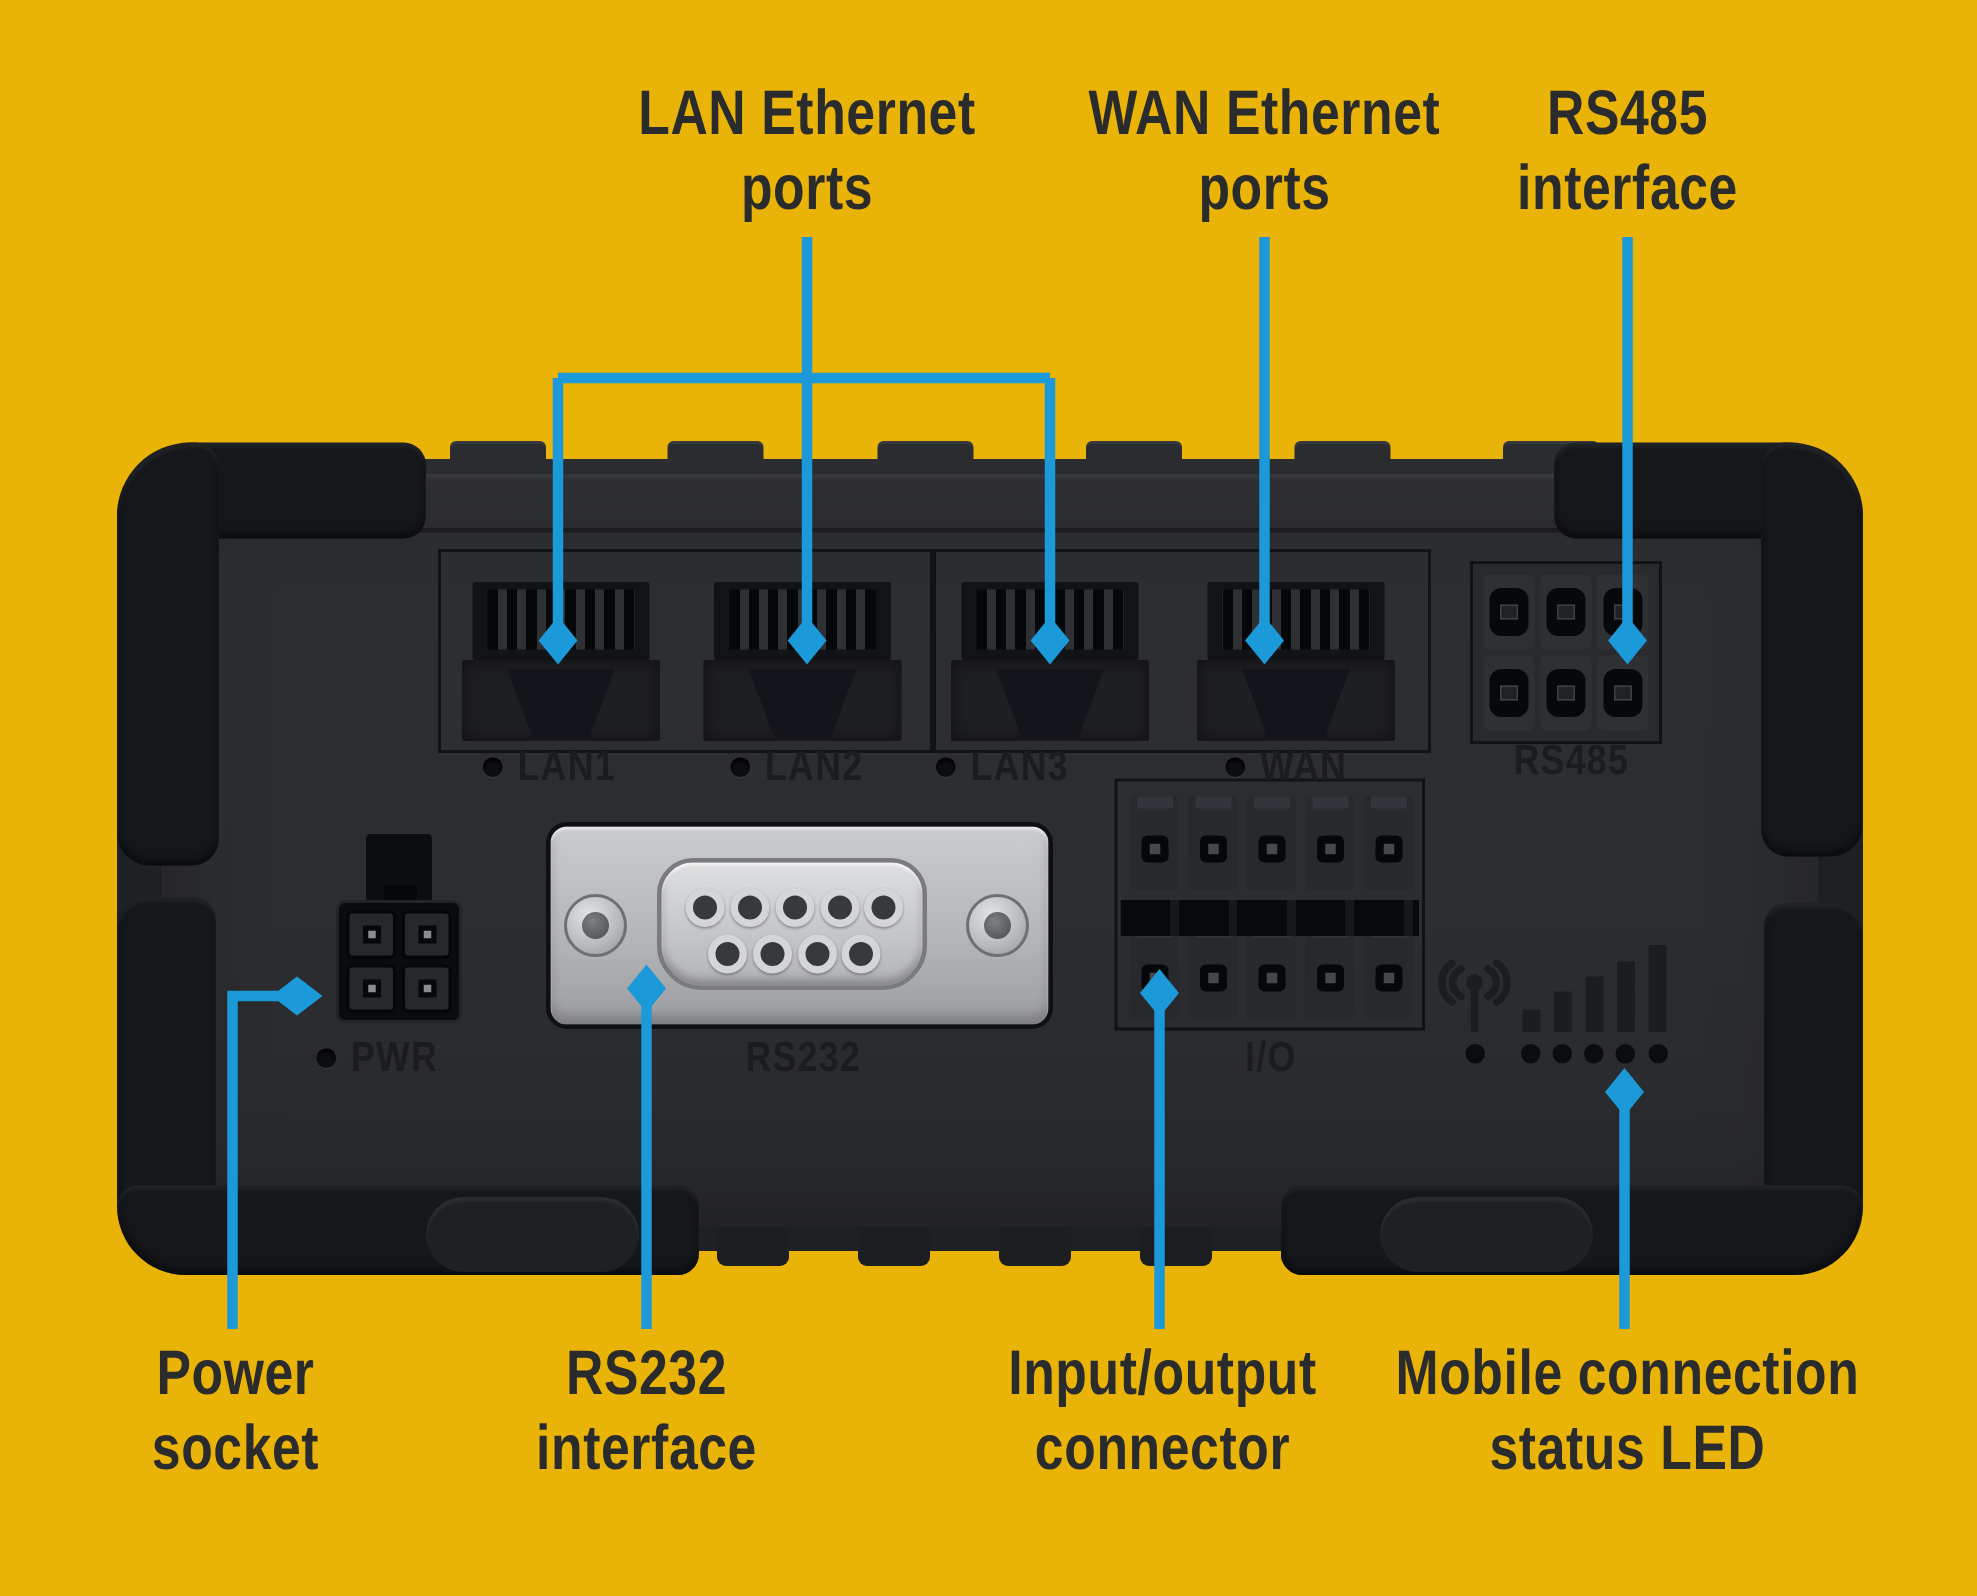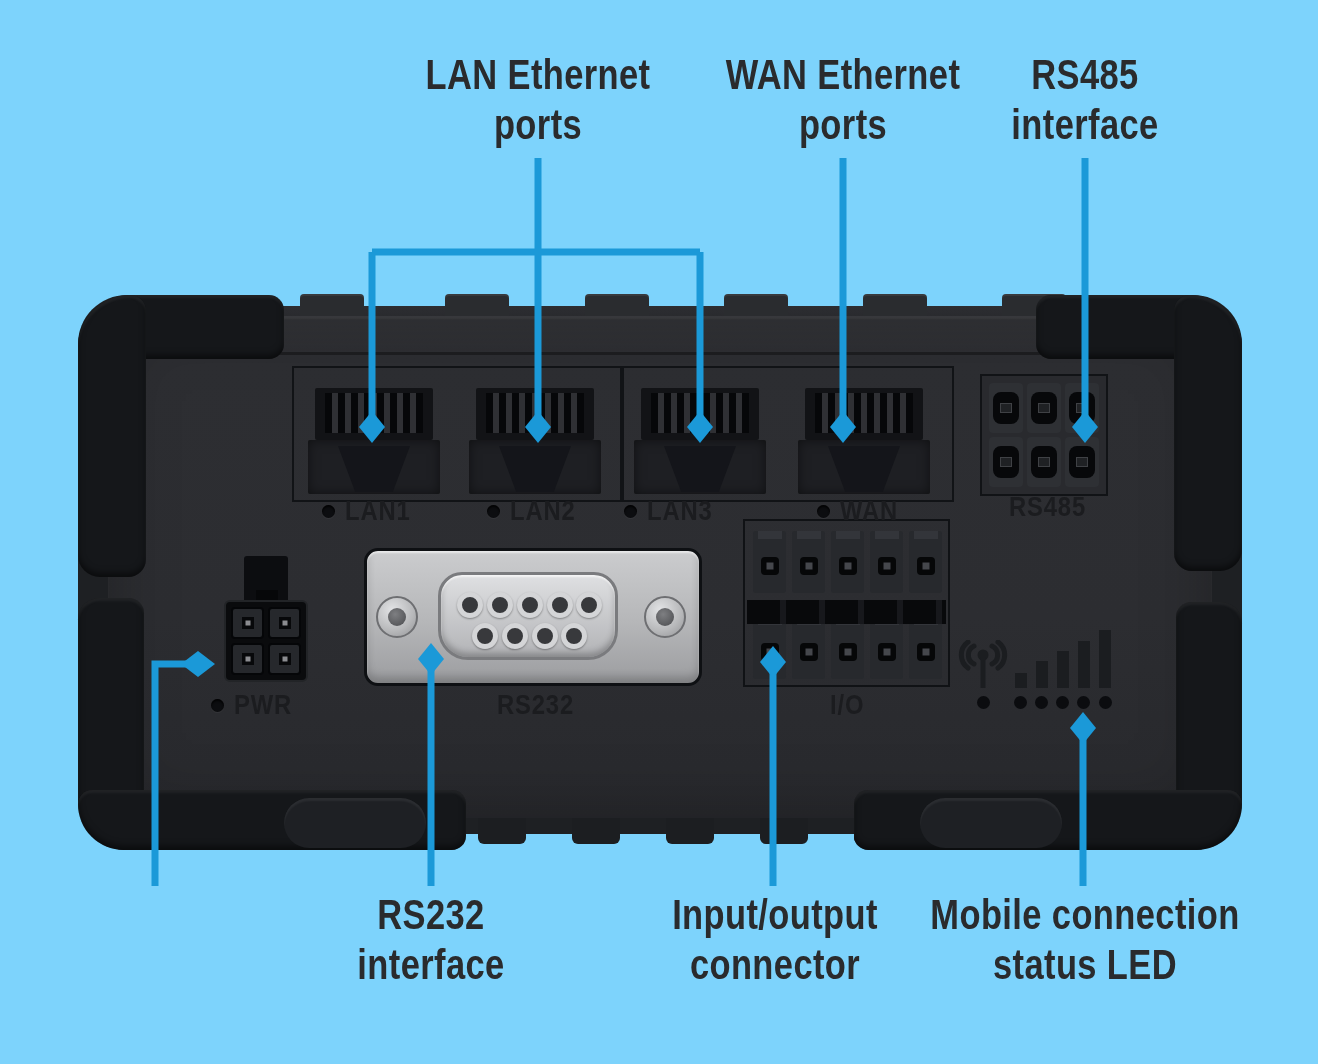--- a/index.html
+++ b/index.html
@@ -1,21 +1,21 @@
 <!DOCTYPE html>
 <html style="--accent: #1b99d8; --label: #2a2b2d; --device-label: #1b1c1f;"><head>
 <meta charset="utf-8">
 <style>
   :root{
     --accent:#1b99d8;
     --label:#2a2b2d;
     --device-label:#1b1c1f;
   }
   html,body{margin:0;padding:0;background:#fff;}
-  .stage{position:relative;width:1318px;height:1064px;background:#7dd3fc;overflow:hidden;
+  .stage{position:relative;width:1318px;height:1064px;background:#eab308;overflow:hidden;
          font-family:"Liberation Sans",sans-serif;text-decoration:underline;}
   .abs{position:absolute;}
 
   
   .callout{position:absolute;transform:translateX(-50%);z-index:30;text-align:center;}
   .callout .txt{display:inline-block;transform:scaleX(.82);font-size:42px;line-height:50px;
                 font-weight:700;color:var(--label);white-space:nowrap;letter-spacing:.5px;}
 
   
   .leads{position:absolute;left:0;top:0;z-index:20;}
@@ -135,20 +135,26 @@
       <div>ports</div>
     </div>
   </div>
   <div class="callout" style="left:1085px;top:50px">
     <div class="txt">
       <div>RS485</div>
       <div>interface</div>
     </div>
   </div>
 
+  <div class="callout" style="left:157px;top:890px">
+    <div class="txt">
+      <div>Power</div>
+      <div>socket</div>
+    </div>
+  </div>
   <div class="callout" style="left:431px;top:890px">
     <div class="txt">
       <div>RS232</div>
       <div>interface</div>
     </div>
   </div>
   <div class="callout" style="left:1085px;top:890px">
     <div class="txt">
       <div>Mobile connection</div>
       <div>status LED</div>

